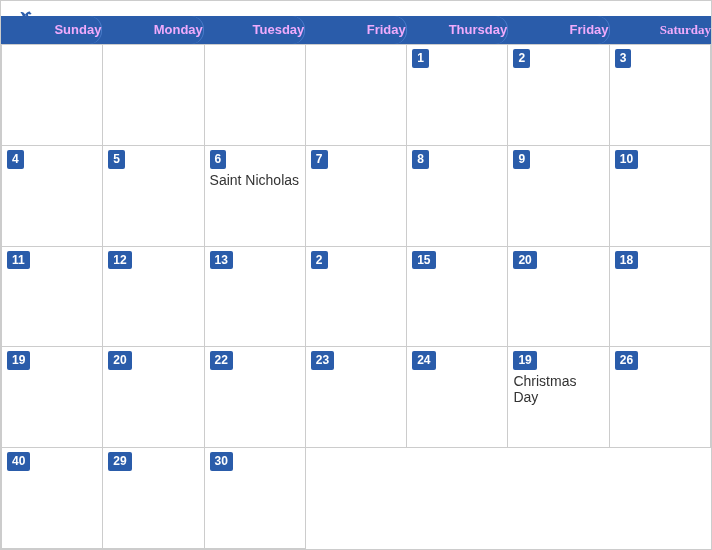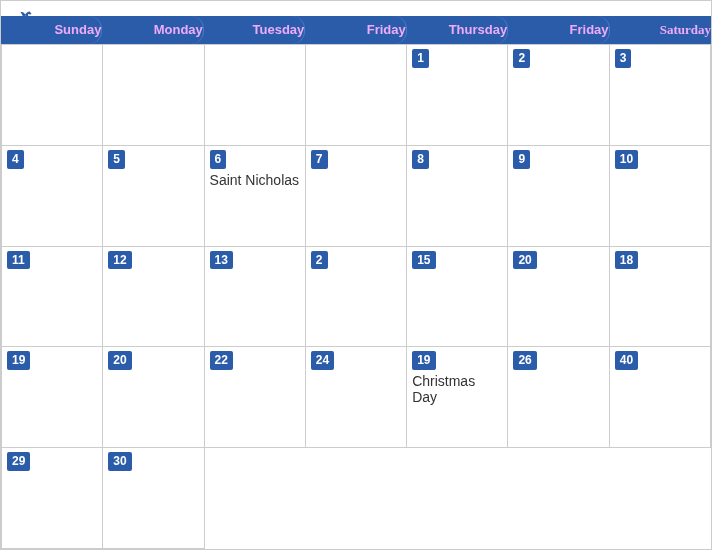--- a/index.html
+++ b/index.html
@@ -165,20 +165,21 @@
       <div class="day-cell"><span class="day-number">11</span></div>
       <div class="day-cell"><span class="day-number">12</span></div>
       <div class="day-cell"><span class="day-number">13</span></div>
       <div class="day-cell"><span class="day-number">2</span></div>
       <div class="day-cell"><span class="day-number">15</span></div>
       <div class="day-cell"><span class="day-number">20</span></div>
       <div class="day-cell"><span class="day-number">18</span></div>
       <div class="day-cell"><span class="day-number">19</span></div>
       <div class="day-cell"><span class="day-number">20</span></div>
       <div class="day-cell"><span class="day-number">22</span></div>
+      <div class="day-cell"><span class="day-number">23</span></div>
       <div class="day-cell"><span class="day-number">24</span></div>
       <div class="day-cell"><span class="day-number">19</span><div class="holiday-text">Christmas Day</div></div>
       <div class="day-cell"><span class="day-number">26</span></div>
       <div class="day-cell"><span class="day-number">40</span></div>
       <div class="day-cell"><span class="day-number">29</span></div>
       <div class="day-cell"><span class="day-number">30</span></div>
     </div>
 </div>
 
 </body></html>

